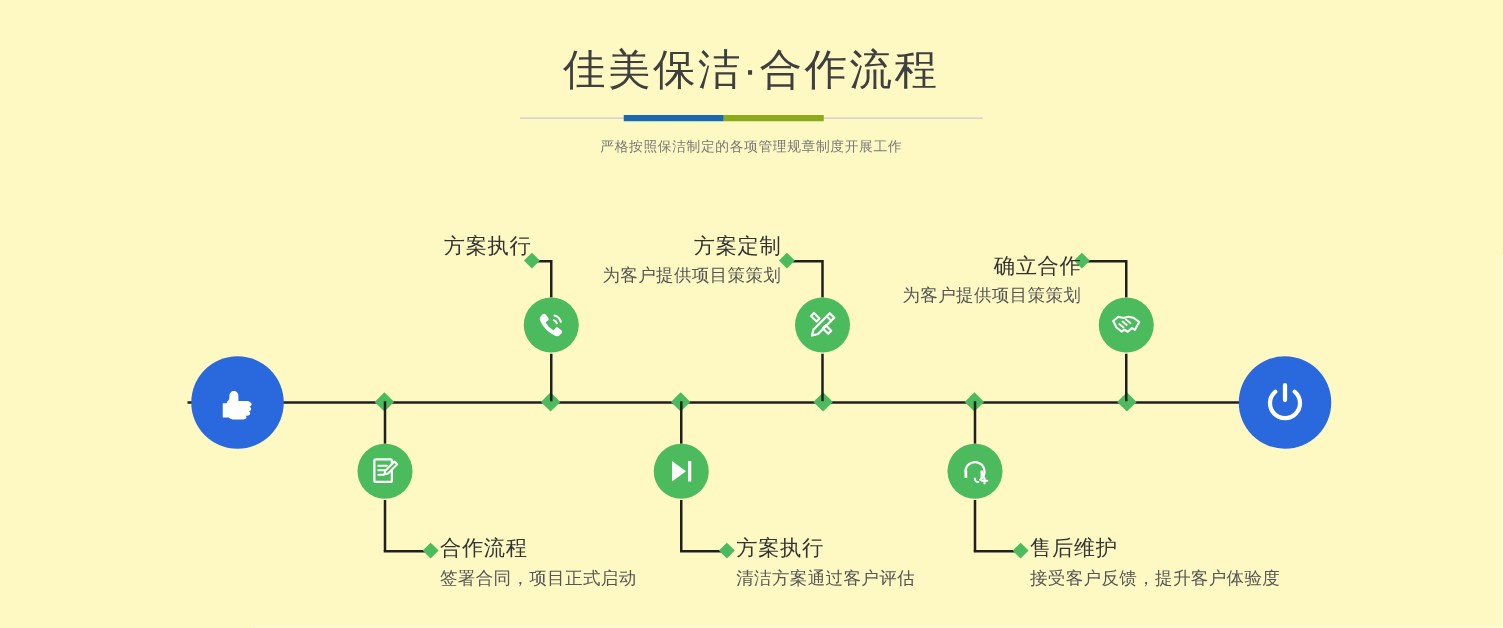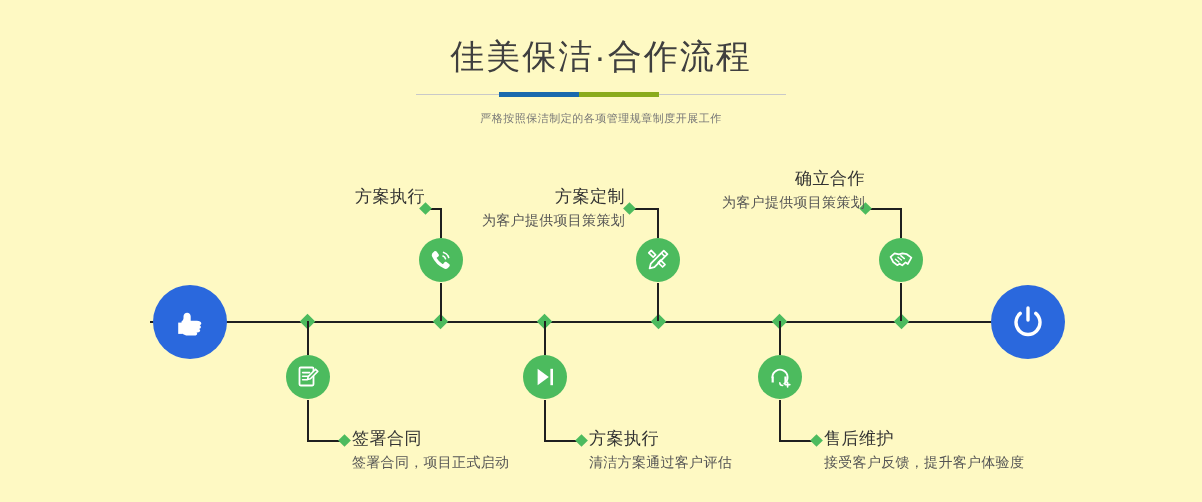--- a/index.html
+++ b/index.html
@@ -238,21 +238,21 @@
     <div class="step-icon" style="left:286px; top:355px;">
       <span>
         <svg width="26" height="26" viewBox="0 0 26 26">
           <rect x="4.5" y="3.5" width="14" height="18" rx="1.2" fill="none" stroke="#ffffff" stroke-width="1.8"></rect>
           <path d="M7.6 8.6h7M7.6 12.2h7M7.6 15.8h4.4" stroke="#ffffff" stroke-width="1.6" stroke-linecap="round"></path>
           <path d="M20.6 5.2l2.2 2.2-7.4 7.4-2.9.7.7-2.9z" fill="#4cbb5e" stroke="#ffffff" stroke-width="1.6" stroke-linejoin="round"></path>
         </svg>
       </span>
     </div>
     <div class="label below" style="left:352px; top:428px;">
-      <div class="title">签署合同</div>
+      <div class="title">合作流程</div>
       <div class="desc">签署合同，项目正式启动</div>
     </div>
 
     <div class="conn-v" style="left:657px; top:208px; height:30px;"></div>
     <div class="conn-h" style="left:629px; top:208px; width:29px;"></div>
     <div class="tip" style="left:625px; top:204px;"></div>
     <div class="conn-v" style="left:657px; top:283px; height:38px;"></div>
     <div class="step-icon" style="left:636px; top:238px;">
       <span>
         <svg width="26" height="26" viewBox="0 0 26 26">
@@ -290,21 +290,21 @@
     <div class="tip" style="left:861px; top:204px;"></div>
     <div class="conn-v" style="left:900px; top:283px; height:38px;"></div>
     <div class="step-icon" style="left:879px; top:238px;">
       <span>
         <svg width="26" height="26" viewBox="0 0 26 26">
           <path d="M2.6 9.8l4-3.4 4.4 1 3.4-1 4.4.8 4.6 3.4-3.6 6.4-2.2-1.6-3.4 3-2.6-1.6-2.4 1.4-4-3.2z" fill="none" stroke="#ffffff" stroke-width="1.7" stroke-linejoin="round"></path>
           <path d="M7.4 12.2l3.4 2.8M10 10.2l3.4 2.8M12.8 8.6l3.6 3" fill="none" stroke="#ffffff" stroke-width="1.4" stroke-linecap="round"></path>
         </svg>
       </span>
     </div>
-    <div class="label above" style="left:440px; top:168px; width:425px;">
+    <div class="label above" style="left:440px; top:202px; width:425px;">
       <div class="title">确立合作</div>
       <div class="desc">为客户提供项目策策划</div>
     </div>
 
     <div class="conn-v" style="left:779px; top:321px; height:34px;"></div>
     <div class="conn-v" style="left:779px; top:400px; height:41px;"></div>
     <div class="conn-h" style="left:779px; top:440px; width:36px;"></div>
     <div class="tip" style="left:812px; top:436px;"></div>
     <div class="step-icon" style="left:758px; top:355px;">
       <span>

